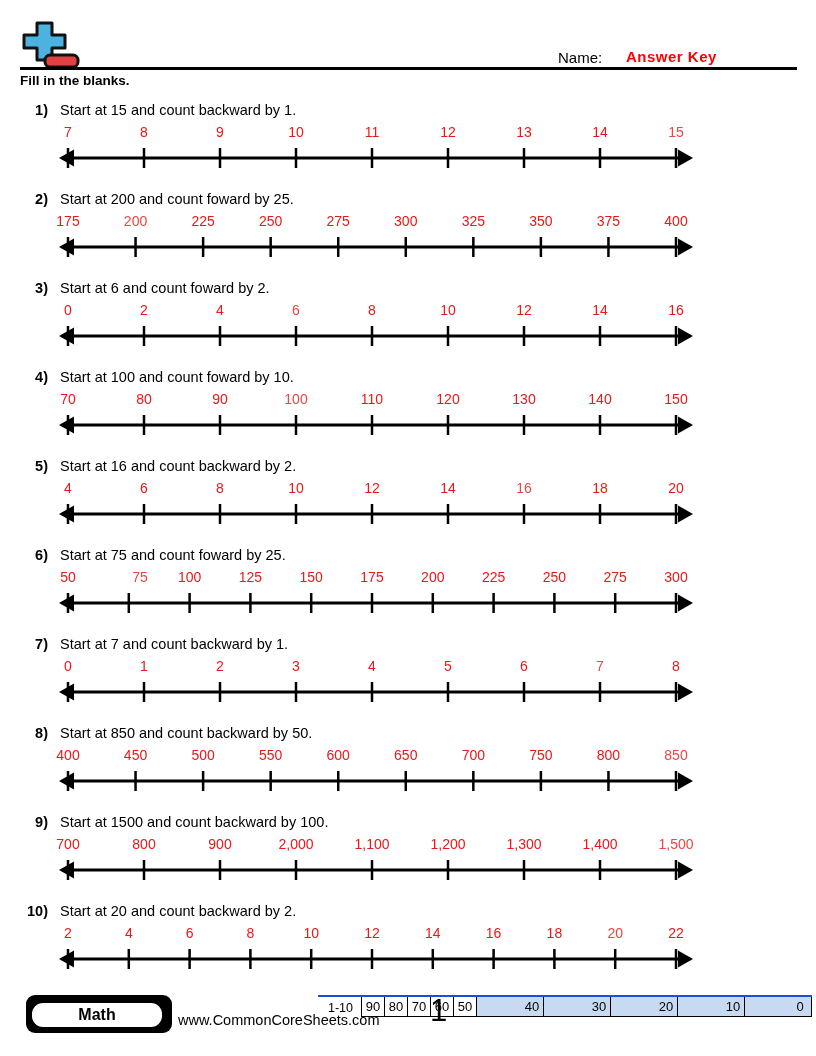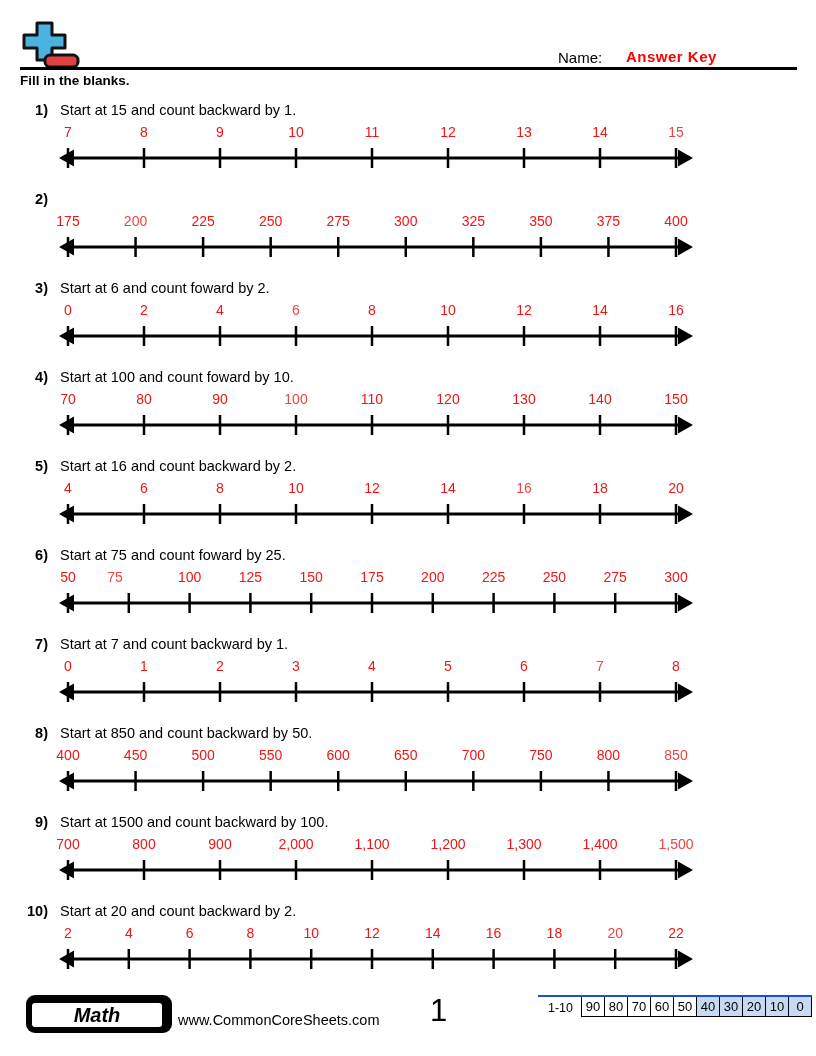--- a/index.html
+++ b/index.html
@@ -43,40 +43,40 @@
   svg.numberline { display: block; }
 
   
   .footer { position: absolute; left: 0; top: 992px; width: 816px; height: 50px; }
   .math-badge {
     position: absolute; left: 26px; top: 3px; width: 146px; height: 38px;
     background: #000; border-radius: 9px;
   }
   .math-badge .badge-inner {
     position: absolute; left: 6px; top: 8px; right: 10px; bottom: 6px;
-    background: #fff; border-radius: 3px;
+    background: #fff; border-radius: 11px;
     display: flex; align-items: center; justify-content: center;
-    font-size: 20px; font-weight: bold; font-style: italic;
+    font-size: 16px; font-weight: bold;
   }
   .website { position: absolute; left: 178px; top: 20px; font-size: 14.5px; }
   .page-num { position: absolute; left: 430px; top: 1px; font-size: 31px; }
   .score-area {
     position: absolute; right: 4px; top: 3px;
     display: flex; align-items: stretch;
     border-top: 2px solid #1d4ed8;
   }
   .score-range { font-size: 12.5px; padding: 3px 8px 0 10px; line-height: 17px; }
   .score-table { display: flex; border: 1.5px solid #000; border-top: none; }
   .score-cell {
     width: 22px; height: 19px; border-left: 1px solid #000;
     display: flex; align-items: center; justify-content: center;
     font-size: 13px;
   }
   .score-cell:first-child { border-left: none; }
-  .score-cell.shaded { background: var(--table-blue, #c7daf1); }
+  .score-cell.shaded { background: var(--table-blue, #c7daf1); padding-left: 44px; }
 </style>
 </head>
 <body style="--answer-red: #ee1616; --table-blue: #c7daf1;">
 
 <div class="header">
   <div class="logo">
     <svg width="60" height="52" viewBox="0 0 60 52">
       <path d="M16 3 h15 v12 h13 v13 h-13 v12 h-15 v-12 H3 V15 h13 z" fill="#4cb2e0" stroke="#111" stroke-width="3" stroke-linejoin="round"></path>
       <rect x="24" y="35" width="33" height="12" rx="5" fill="#e04242" stroke="#111" stroke-width="3"></rect>
     </svg>
@@ -119,20 +119,21 @@
           <line x1="468" y1="7" x2="468" y2="27" stroke="#000" stroke-width="2.5"></line>
           <line x1="544" y1="7" x2="544" y2="27" stroke="#000" stroke-width="2.5"></line>
           <line x1="620" y1="7" x2="620" y2="27" stroke="#000" stroke-width="2.5"></line>
         </svg>
     </div>
   </div>
 
   <div class="problem">
     <div class="prob-head">
       <span class="prob-num">2)</span>
+      <span class="prob-instruction">Start at 200 and count foward by 25.</span>
     </div>
     <div class="nl-wrap">
       <div class="labels">
           <span class="nl-label answer" style="left: 12px;">175</span>
           <span class="nl-label given" style="left: 79.5556px;">200</span>
           <span class="nl-label answer" style="left: 147.111px;">225</span>
           <span class="nl-label answer" style="left: 214.667px;">250</span>
           <span class="nl-label answer" style="left: 282.222px;">275</span>
           <span class="nl-label answer" style="left: 349.778px;">300</span>
           <span class="nl-label answer" style="left: 417.333px;">325</span>
@@ -261,21 +262,21 @@
   </div>
 
   <div class="problem">
     <div class="prob-head">
       <span class="prob-num">6)</span>
       <span class="prob-instruction">Start at 75 and count foward by 25.</span>
     </div>
     <div class="nl-wrap">
       <div class="labels">
           <span class="nl-label answer" style="left: 12px;">50</span>
-          <span class="nl-label given" style="left: 59px; text-align: right;">75</span>
+          <span class="nl-label given" style="left: 84px; text-align: right;">75</span>
           <span class="nl-label answer" style="left: 133.6px;">100</span>
           <span class="nl-label answer" style="left: 194.4px;">125</span>
           <span class="nl-label answer" style="left: 255.2px;">150</span>
           <span class="nl-label answer" style="left: 316px;">175</span>
           <span class="nl-label answer" style="left: 376.8px;">200</span>
           <span class="nl-label answer" style="left: 437.6px;">225</span>
           <span class="nl-label answer" style="left: 498.4px;">250</span>
           <span class="nl-label answer" style="left: 559.2px;">275</span>
           <span class="nl-label answer" style="left: 620px;">300</span>
         </div>

